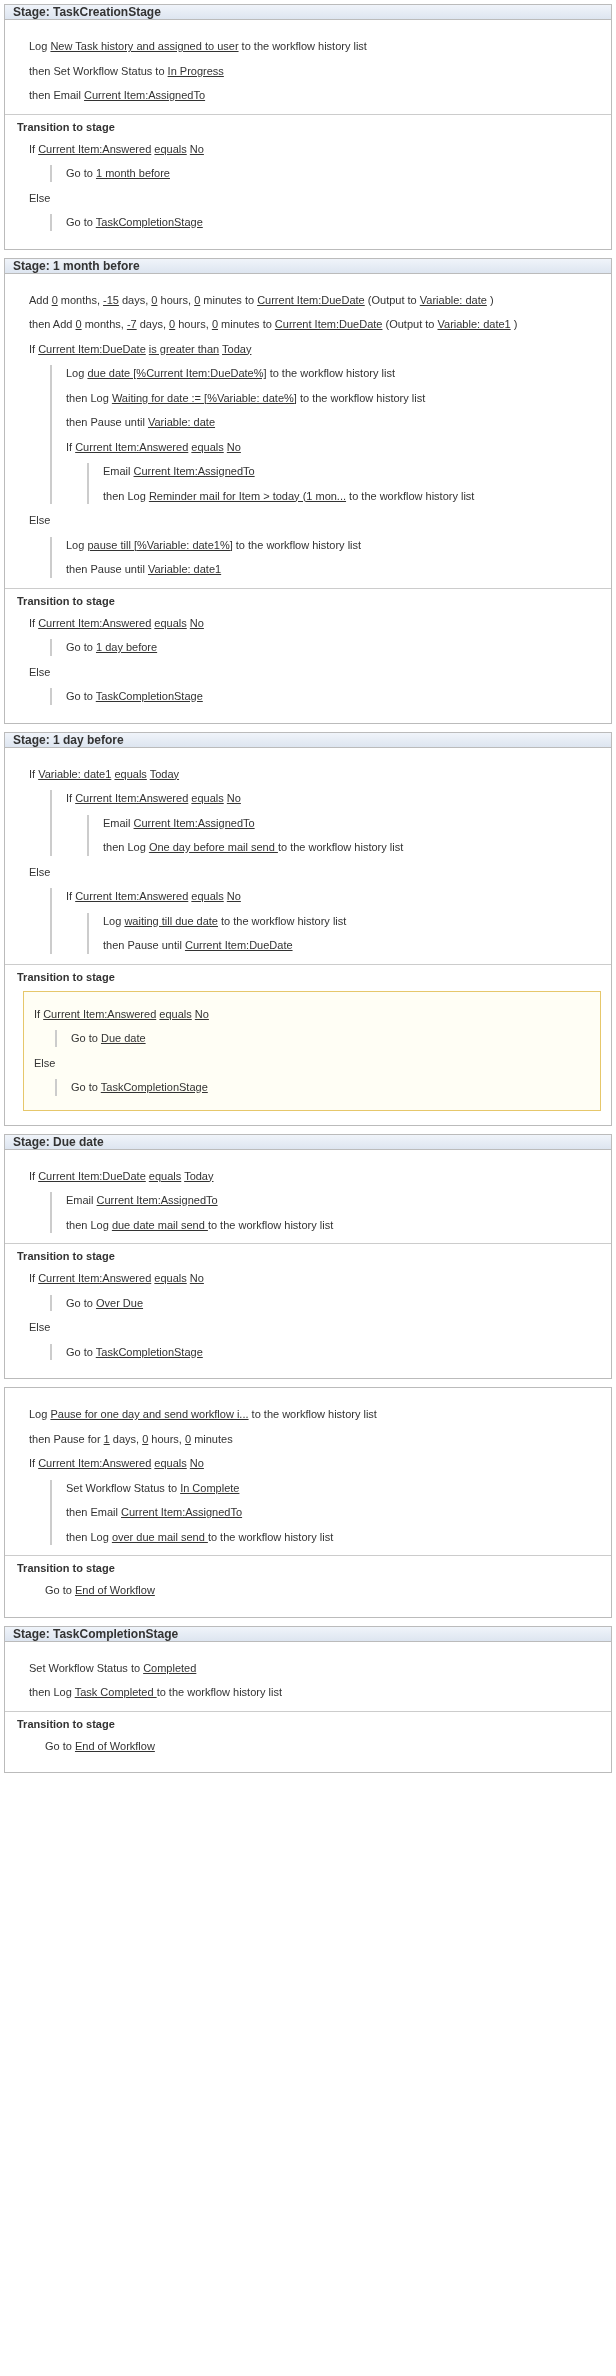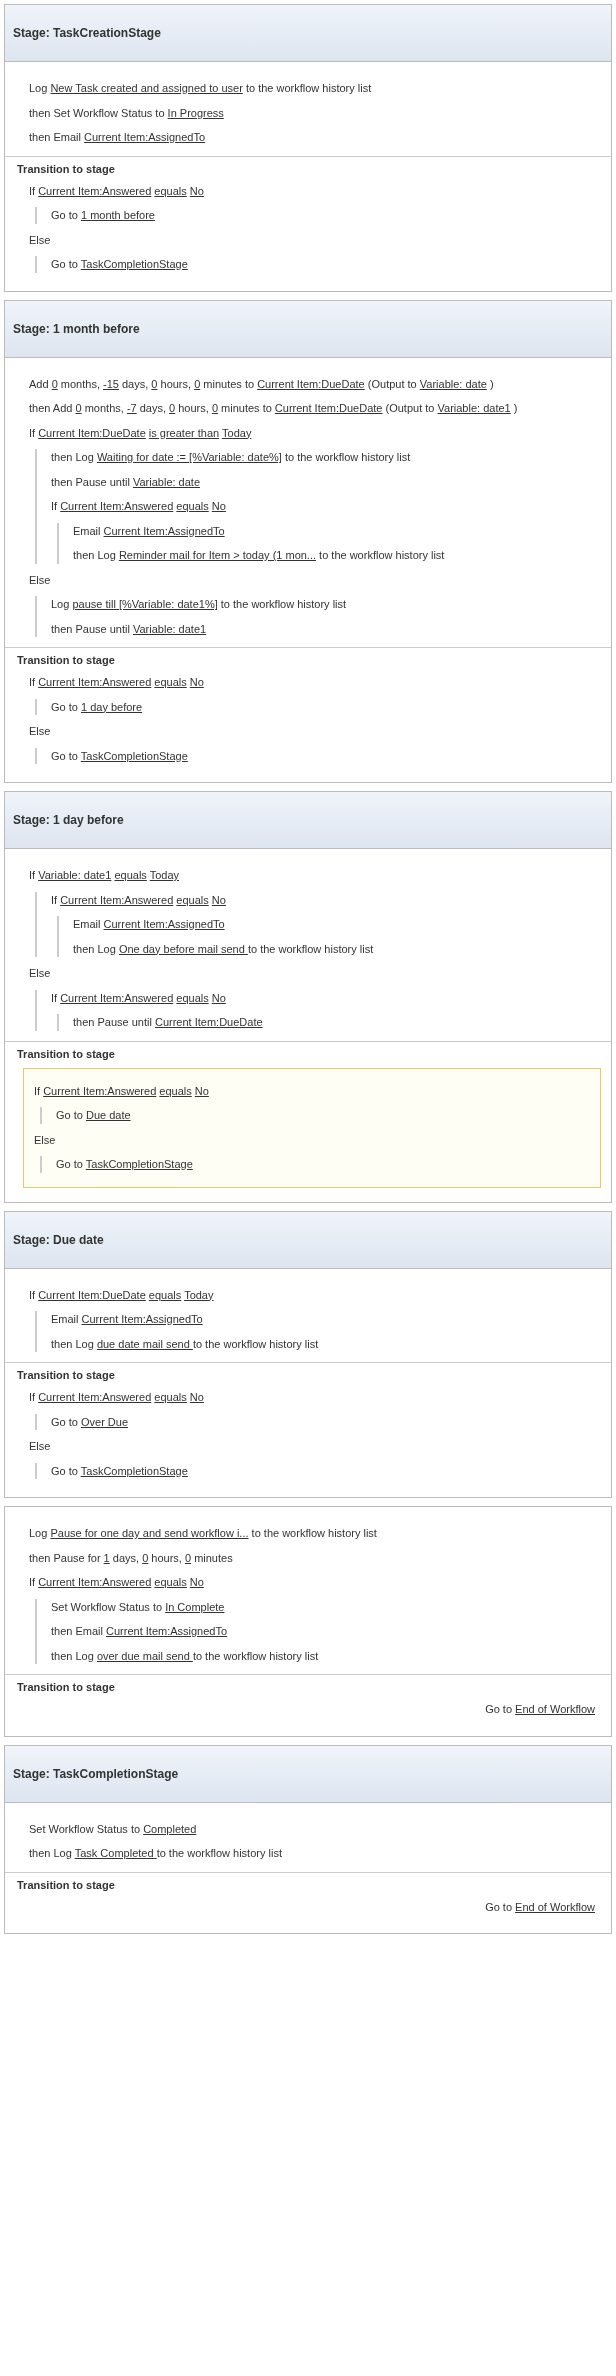--- a/index.html
+++ b/index.html
@@ -12,40 +12,40 @@
     color: #333;
   }
   .stage {
     border: 1px solid #bbb;
     margin-bottom: 8px;
     background: #fff;
   }
   .stage-header {
     background: linear-gradient(#f0f4fa, #dde5f0);
     border-bottom: 1px solid #bbb;
-    padding: 21px 8px;
+    padding: 0 8px;
     font-weight: bold;
     font-size: 12px;
   }
   .stage-body {
     padding: 10px 16px 10px 24px;
   }
   .line {
     margin: 8px 0;
     line-height: 1.5;
   }
   .u {
     text-decoration: underline;
     color: #333;
     cursor: pointer;
   }
-  .indent1 { margin-left: 16px; text-align: right; }
+  .indent1 { margin-left: 16px; }
   .block {
     border-left: 2px solid #ccc;
-    margin-left: 6px;
+    margin-left: 21px;
     padding-left: 14px;
     margin-top: 6px;
     margin-bottom: 6px;
   }
   hr.tsep {
     border: none;
     border-top: 1px solid #ccc;
     margin: 10px -16px 6px -24px;
   }
   .transition-title {
@@ -59,21 +59,21 @@
     margin: 4px -6px;
   }
 </style>
 </head>
 <body>
 
 <div class="stage">
   <div class="stage-header">Stage: TaskCreationStage</div>
   <div class="stage-body">
     <div class="line">
-      <span>Log </span><span class="u">New Task created and assigned to user</span><span> to the workflow history list</span>
+      <span>Log </span><span class="u">New Task history and assigned to user</span><span> to the workflow history list</span>
     </div>
     <div class="line">
       <span>then Set Workflow Status to </span><span class="u">In Progress</span>
     </div>
     <div class="line">
       <span>then Email </span><span class="u">Current Item:AssignedTo</span>
     </div>
     <hr class="tsep">
     <div class="transition-title">Transition to stage</div>
     <div class="line">
@@ -95,20 +95,21 @@
     <div class="line">
       <span>Add </span><span class="u">0</span><span> months, </span><span class="u">-15</span><span> days, </span><span class="u">0</span><span> hours, </span><span class="u">0</span><span> minutes to </span><span class="u">Current Item:DueDate</span><span> (Output to </span><span class="u">Variable: date</span><span> )</span>
     </div>
     <div class="line">
       <span>then Add </span><span class="u">0</span><span> months, </span><span class="u">-7</span><span> days, </span><span class="u">0</span><span> hours, </span><span class="u">0</span><span> minutes to </span><span class="u">Current Item:DueDate</span><span> (Output to </span><span class="u">Variable: date1</span><span> )</span>
     </div>
     <div class="line">
       <span>If </span><span class="u">Current Item:DueDate</span> <span class="u">is greater than</span> <span class="u">Today</span>
     </div>
     <div class="block">
+      <div class="line"><span>Log </span><span class="u">due date [%Current Item:DueDate%]</span><span> to the workflow history list</span></div>
       <div class="line"><span>then Log </span><span class="u">Waiting for date :=  [%Variable: date%]</span><span> to the workflow history list</span></div>
       <div class="line"><span>then Pause until </span><span class="u">Variable: date</span></div>
       <div class="line">
         <span>If </span><span class="u">Current Item:Answered</span> <span class="u">equals</span> <span class="u">No</span>
       </div>
       <div class="block">
         <div class="line"><span>Email </span><span class="u">Current Item:AssignedTo</span></div>
         <div class="line"><span>then Log </span><span class="u">Reminder mail for Item &gt; today (1 mon...</span><span> to the workflow history list</span></div>
       </div>
     </div>
@@ -146,20 +147,21 @@
         <div class="line"><span>Email </span><span class="u">Current Item:AssignedTo</span></div>
         <div class="line"><span>then Log </span><span class="u">One day before mail send </span><span> to the workflow history list</span></div>
       </div>
     </div>
     <div class="line">Else</div>
     <div class="block">
       <div class="line">
         <span>If </span><span class="u">Current Item:Answered</span> <span class="u">equals</span> <span class="u">No</span>
       </div>
       <div class="block">
+        <div class="line"><span>Log </span><span class="u">waiting till due date</span><span> to the workflow history list</span></div>
         <div class="line"><span>then Pause until </span><span class="u">Current Item:DueDate</span></div>
       </div>
     </div>
     <hr class="tsep">
     <div class="transition-title">Transition to stage</div>
     <div class="selected-block">
       <div class="line">
         <span>If </span><span class="u">Current Item:Answered</span> <span class="u">equals</span> <span class="u">No</span>
       </div>
       <div class="block">

